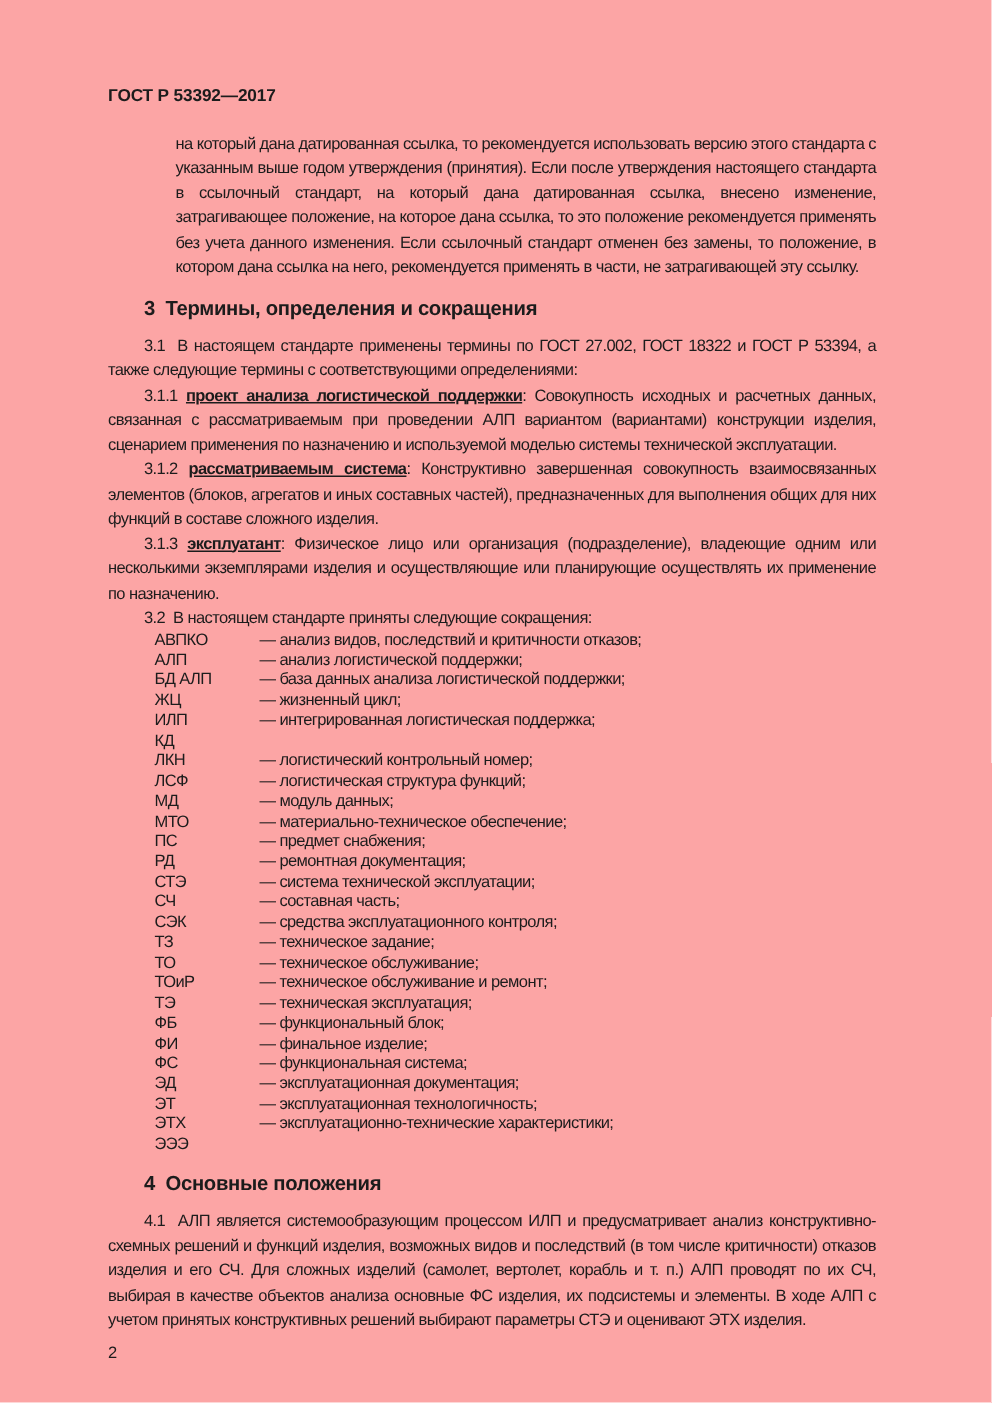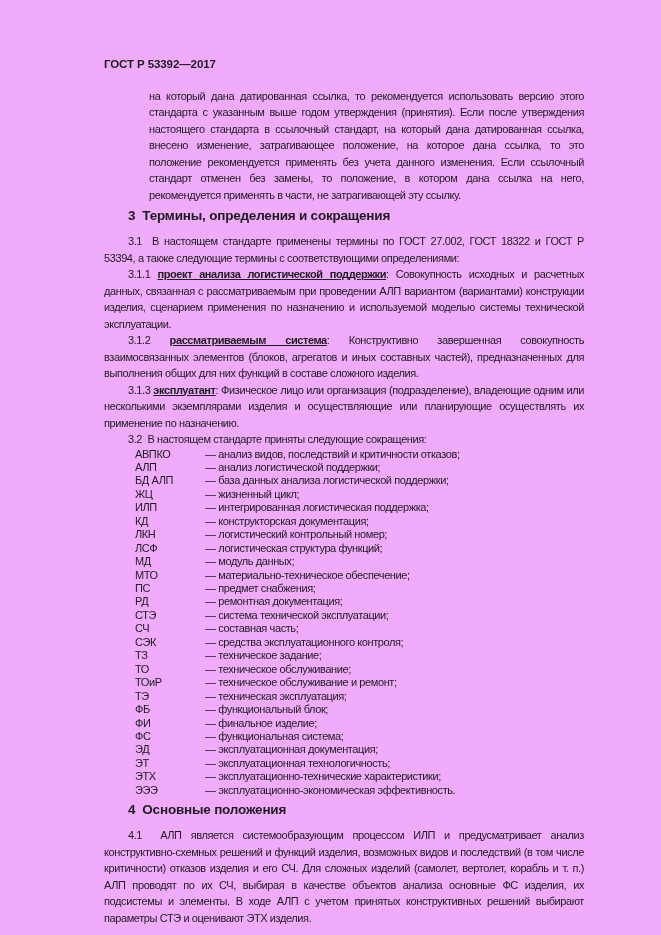--- a/index.html
+++ b/index.html
@@ -5,27 +5,27 @@
   html, body {
     margin: 0;
     padding: 0;
     background: #ffffff;
   }
   .page {
     position: relative;
     width: 661px;
     height: 935px;
     box-sizing: border-box;
-    background: #f0abfc;
+    background: #fca5a5;
     color: #1c1c1c;
     font-family: "Liberation Sans", "DejaVu Sans", sans-serif;
     font-size: 11px;
     line-height: 16.5px;
     letter-spacing: -0.4px;
-    padding: 56px 77px 0 104px;
+    padding: 56px 77px 0 72px;
     overflow: hidden;
     text-align: justify;
   }
   .doc-header {
     font-weight: bold;
     font-size: 11.5px;
     text-align: left;
     letter-spacing: -0.1px;
     margin: 0 0 15px 0;
   }
@@ -35,21 +35,21 @@
   }
   p.continued {
     text-indent: 0;
     margin-left: 45px;
   }
   .section-heading {
     font-size: 13.5px;
     font-weight: bold;
     letter-spacing: -0.2px;
     text-align: left;
-    margin: 4px 0 9px 24px;
+    margin: 10px 0 9px 24px;
     line-height: 17px;
   }
   .section-heading .sec-num {
     margin-right: 7px;
   }
   .term {
     font-weight: bold;
     text-decoration: underline;
   }
   .abbr-list {
@@ -130,21 +130,20 @@
         <span class="abbr-def">— жизненный цикл;</span>
       </div>
 
       <div class="abbr-row">
         <span class="abbr-term">ИЛП</span>
         <span class="abbr-def">— интегрированная логистическая поддержка;</span>
       </div>
 
       <div class="abbr-row">
         <span class="abbr-term">КД</span>
-        <span class="abbr-def">— конструкторская документация;</span>
       </div>
 
       <div class="abbr-row">
         <span class="abbr-term">ЛКН</span>
         <span class="abbr-def">— логистический контрольный номер;</span>
       </div>
 
 
       <div class="abbr-row">
         <span class="abbr-term">ЛСФ</span>
@@ -231,21 +230,20 @@
         <span class="abbr-def">— эксплуатационная технологичность;</span>
       </div>
 
       <div class="abbr-row">
         <span class="abbr-term">ЭТХ</span>
         <span class="abbr-def">— эксплуатационно-технические характеристики;</span>
       </div>
 
       <div class="abbr-row">
         <span class="abbr-term">ЭЭЭ</span>
-        <span class="abbr-def">— эксплуатационно-экономическая эффективность.</span>
       </div>
     </div>
 
   <div class="section-heading">
     <span class="sec-num">4</span><span>Основные положения</span>
   </div>
 
   <p class="body-para">
     <span>4.1</span>&nbsp; <span>АЛП является системообразующим процессом ИЛП и предусматривает анализ конструктивно-схемных решений и функций изделия, возможных видов и последствий (в том числе критичности) отказов изделия и его СЧ. Для сложных изделий (самолет, вертолет, корабль и т. п.) АЛП проводят по их СЧ, выбирая в качестве объектов анализа основные ФС изделия, их подсистемы и элементы. В ходе АЛП с учетом принятых конструктивных решений выбирают параметры СТЭ и оценивают ЭТХ изделия.</span>
   </p>

